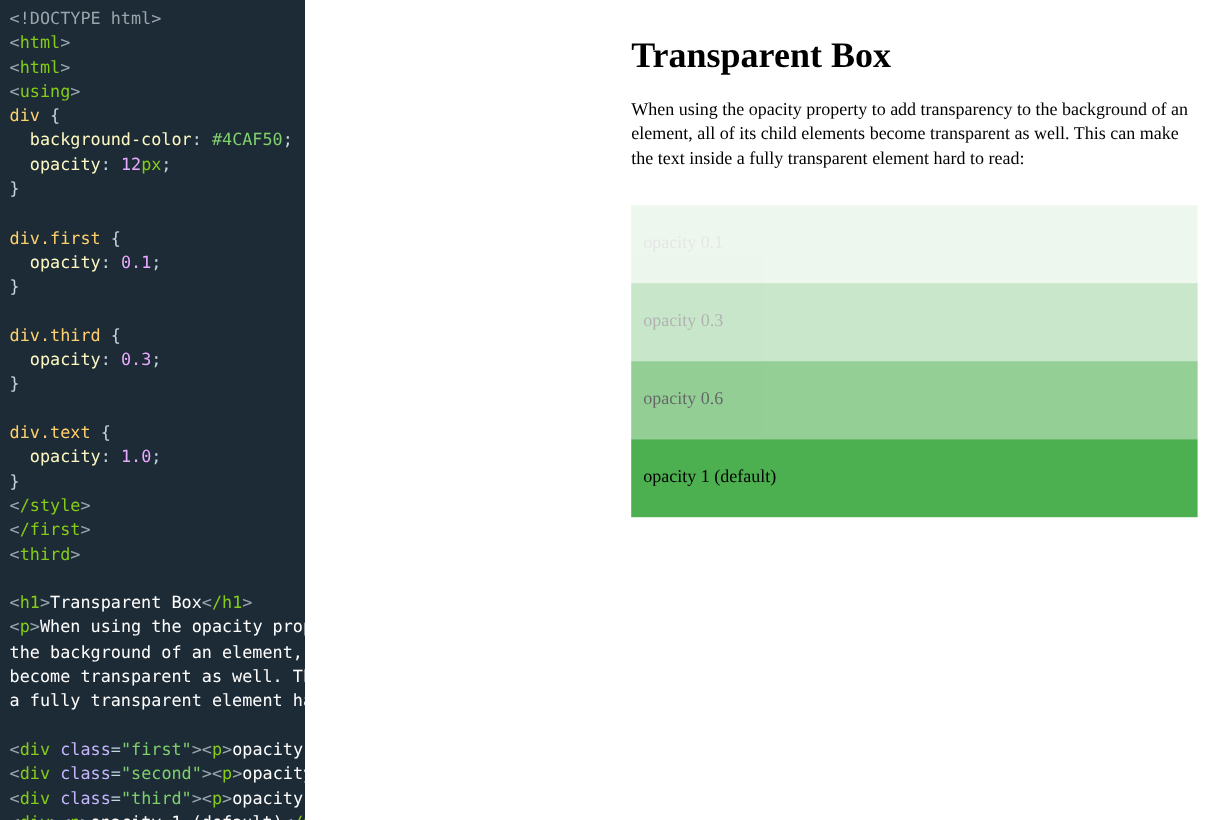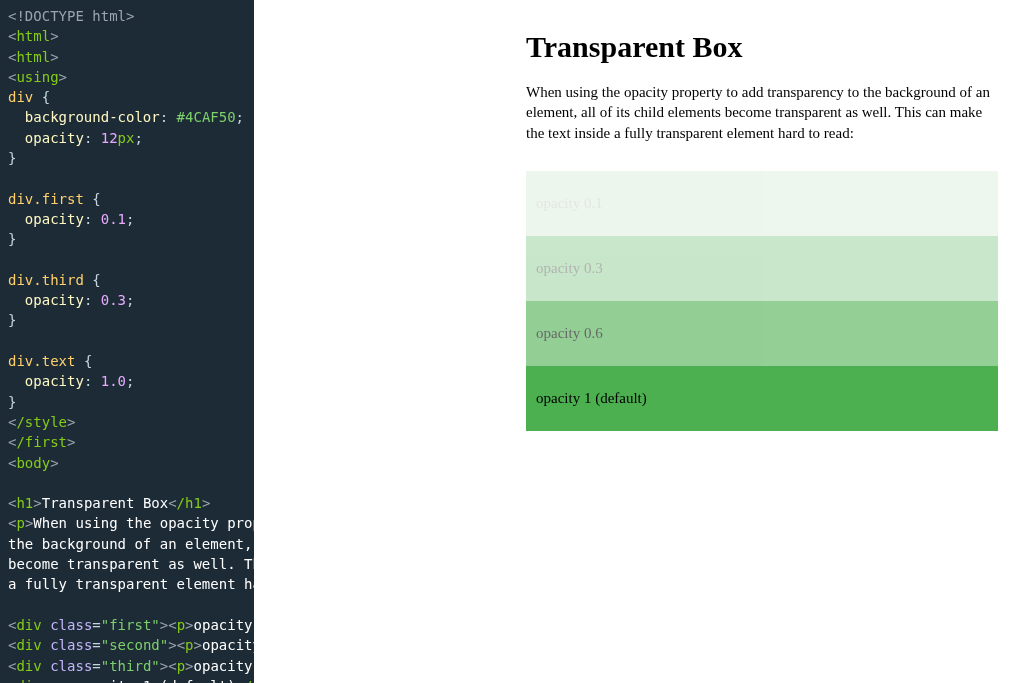--- a/index.html
+++ b/index.html
@@ -94,21 +94,21 @@
 
 <span class="c-sel">div.third</span> <span class="c-punc">{</span>
   <span class="c-prop">opacity</span><span class="c-punc">:</span> <span class="c-num">0.3</span><span class="c-punc">;</span>
 <span class="c-punc">}</span>
 
 <span class="c-sel">div.text</span> <span class="c-punc">{</span>
   <span class="c-prop">opacity</span><span class="c-punc">:</span> <span class="c-num">1.0</span><span class="c-punc">;</span>
 <span class="c-punc">}</span>
 <span class="c-angle">&lt;</span><span class="c-tag">/style</span><span class="c-angle">&gt;</span>
 <span class="c-angle">&lt;</span><span class="c-tag">/first</span><span class="c-angle">&gt;</span>
-<span class="c-angle">&lt;</span><span class="c-tag">body</span><span class="c-angle">&gt;</span>
+<span class="c-angle">&lt;</span><span class="c-tag">third</span><span class="c-angle">&gt;</span>
 
 <span class="c-angle">&lt;</span><span class="c-tag">h1</span><span class="c-angle">&gt;</span><span class="c-text">Transparent Box</span><span class="c-angle">&lt;</span><span class="c-tag">/h1</span><span class="c-angle">&gt;</span>
 <span class="c-angle">&lt;</span><span class="c-tag">p</span><span class="c-angle">&gt;</span><span class="c-text">When using the opacity property to add transparency to</span>
 <span class="c-text">the background of an element, all of its child elements</span>
 <span class="c-text">become transparent as well. This can make the text inside</span>
 <span class="c-text">a fully transparent element hard to read:</span>
 
 <span class="c-angle">&lt;</span><span class="c-tag">div</span> <span class="c-attrn">class</span><span class="c-punc">=</span><span class="c-attrv">"first"</span><span class="c-angle">&gt;</span><span class="c-angle">&lt;</span><span class="c-tag">p</span><span class="c-angle">&gt;</span><span class="c-text">opacity 0.1</span>
 <span class="c-angle">&lt;</span><span class="c-tag">div</span> <span class="c-attrn">class</span><span class="c-punc">=</span><span class="c-attrv">"second"</span><span class="c-angle">&gt;</span><span class="c-angle">&lt;</span><span class="c-tag">p</span><span class="c-angle">&gt;</span><span class="c-text">opacity 0.3</span>
 <span class="c-angle">&lt;</span><span class="c-tag">div</span> <span class="c-attrn">class</span><span class="c-punc">=</span><span class="c-attrv">"third"</span><span class="c-angle">&gt;</span><span class="c-angle">&lt;</span><span class="c-tag">p</span><span class="c-angle">&gt;</span><span class="c-text">opacity 0.6</span>

